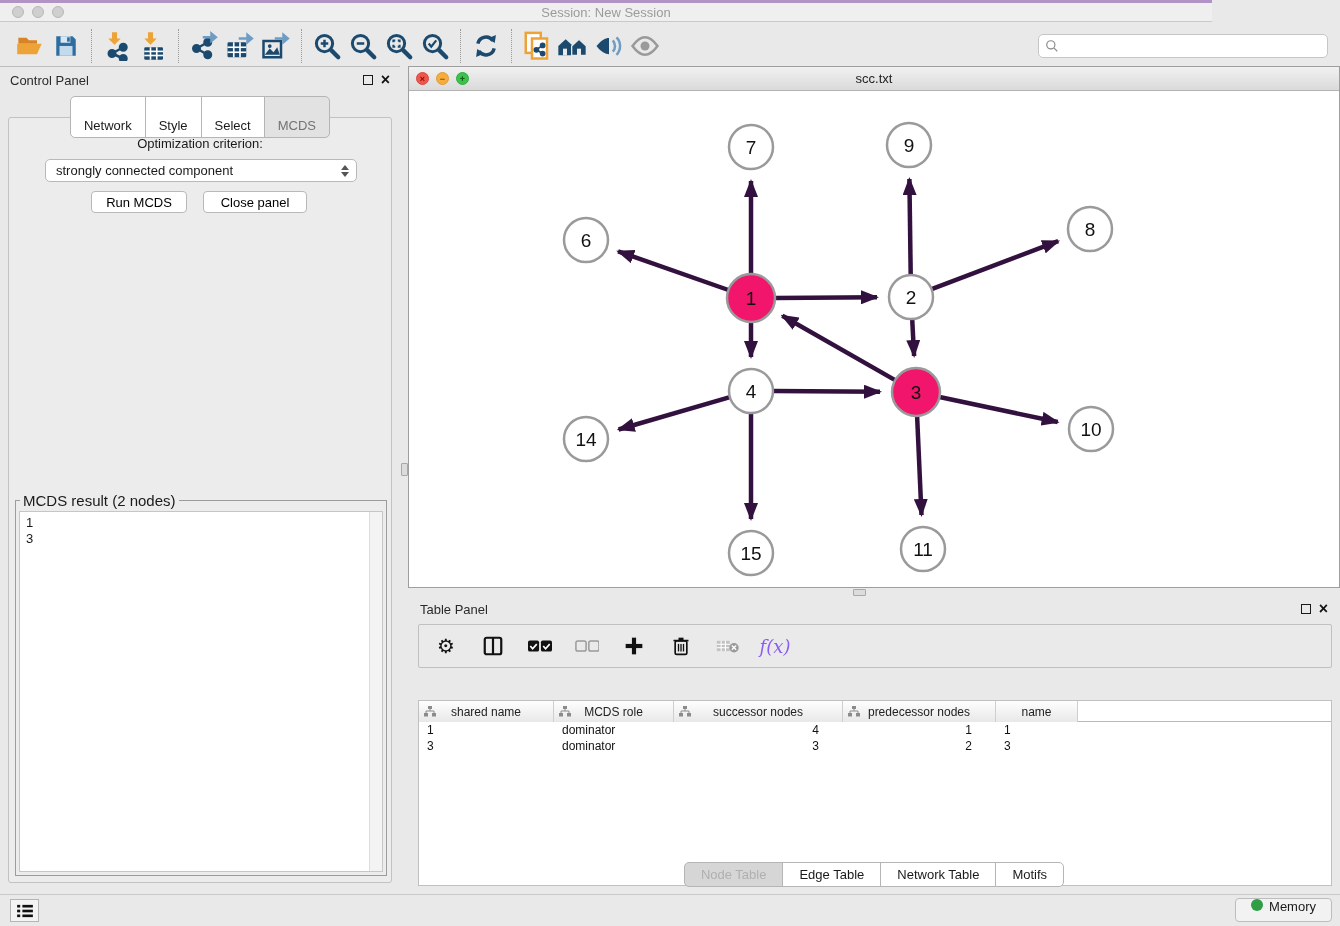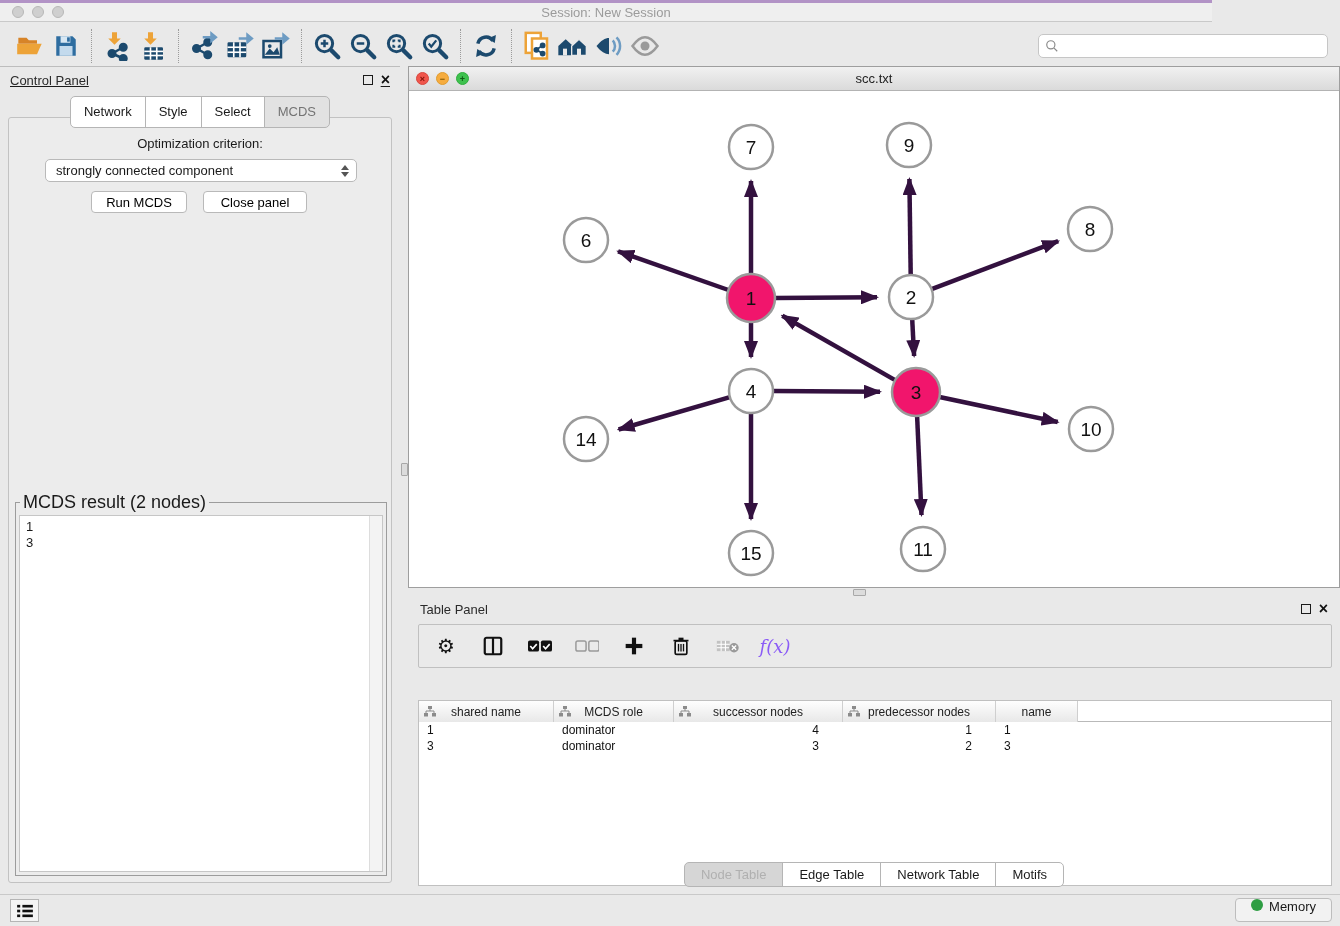--- a/index.html
+++ b/index.html
@@ -18,48 +18,48 @@
   .toolbar { position:absolute; left:0; top:25px; width:1340px; height:42px;
              background:#e9e9e9; border-bottom:1px solid #bdbdbd;
              display:flex; align-items:center; padding:0 12px; }
   .tb-btn { width:36px; height:34px; display:flex; align-items:center; justify-content:center; cursor:pointer; }
   .tb-sep { height:34px; border-left:1px dotted #9b9b9b; margin:0 7px; }
   .searchbox { margin-left:auto; width:290px; height:24px; background:#fff; border:1px solid #c6c6c6;
                border-radius:5px; display:flex; align-items:center; padding:0 6px; }
   .searchbox input { border:none; outline:none; flex:1; font-size:13px; background:transparent; }
 
   
-  .cpanel-header { position:absolute; left:0; top:66px; width:400px; height:28px; display:flex; align-items:center; padding:0 10px;text-decoration:underline; }
+  .cpanel-header { position:absolute; left:0; top:66px; width:400px; height:28px; display:flex; align-items:center; padding:0 10px; }
   .panel-title { font-size:13px; color:#2b2b2b; }
   .win-btns { margin-left:auto; display:flex; align-items:center; gap:8px; }
   .float-btn { width:10px; height:10px; border:1.6px solid #1a1a1a; display:inline-block; cursor:pointer; }
   .close-btn { font-size:16px; font-weight:900; line-height:10px; cursor:pointer; color:#111; }
 
   .cp-tabs { position:absolute; left:0; top:96px; width:400px; display:flex; justify-content:center; z-index:3; }
-  .seg-tab { border:1px solid #b5b5b5; background:#fff; padding:6px 13px; font-size:13px; margin-left:-1px; cursor:pointer; height:32px; line-height:17px; }
+  .seg-tab { border:1px solid #b5b5b5; background:#fff; padding:20px 13px; font-size:13px; margin-left:-1px; cursor:pointer; height:23px; line-height:17px; }
   .seg-tab:first-child { border-radius:5px 0 0 5px; margin-left:0; }
   .seg-tab:last-child { border-radius:0 5px 5px 0; }
   .seg-tab.selected { background:#e2e2e2; color:#737373; }
 
   .cp-pane { position:absolute; left:8px; top:117px; width:384px; height:766px;
              background:#ececec; border:1px solid #c2c2c2; border-radius:3px; }
   .opt-label { position:absolute; left:0; top:18px; width:100%; text-align:center; font-size:13px; }
   .dropdown { position:absolute; left:36px; top:41px; width:312px; height:23px; background:#fff;
               border:1px solid #b9b9b9; border-radius:5px; display:flex; align-items:center;
               padding:0 24px 0 10px; font-size:13px; cursor:pointer; }
   .updown { position:absolute; right:7px; top:50%; transform:translateY(-50%); display:flex; flex-direction:column; gap:2px; }
   .updown i { width:0; height:0; border-left:4px solid transparent; border-right:4px solid transparent; display:block; }
   .updown .up { border-bottom:5px solid #555; }
   .updown .down { border-top:5px solid #555; }
   .cp-btn { position:absolute; top:73px; height:22px; background:#fff; border:1px solid #b9b9b9;
             border-radius:4px; font-size:13px; padding:0 12px; cursor:pointer; }
 
   .result-fs { position:absolute; left:6px; top:374px; width:372px; height:384px;
                border:1px solid #9c9c9c; background:#ececec; }
-  .result-fs legend { font-size:18px; margin-left:4px; padding:0 3px; }
+  .result-fs legend { font-size:15px; margin-left:4px; padding:0 3px; }
   .result-inner { position:absolute; left:3px; right:3px; top:2px; bottom:3px; background:#fff;
                   border:1px solid #c6c6c6; overflow:hidden; }
   .result-line { font-size:13px; line-height:16px; padding:0 0 0 6px; }
   .result-line:first-child { padding-top:3px; }
   .result-scroll { position:absolute; right:0; top:0; bottom:0; width:13px; background:#f3f3f3; border-left:1px solid #ddd; }
 
   .vsplit { position:absolute; left:400px; top:66px; width:8px; height:828px; background:#e9e9e9; }
   .split-handle-v { position:absolute; left:0.5px; top:397px; width:7px; height:13px;
                     background:#dcdcdc; border:1px solid #a8a8a8; border-radius:1px; cursor:col-resize; }
 

